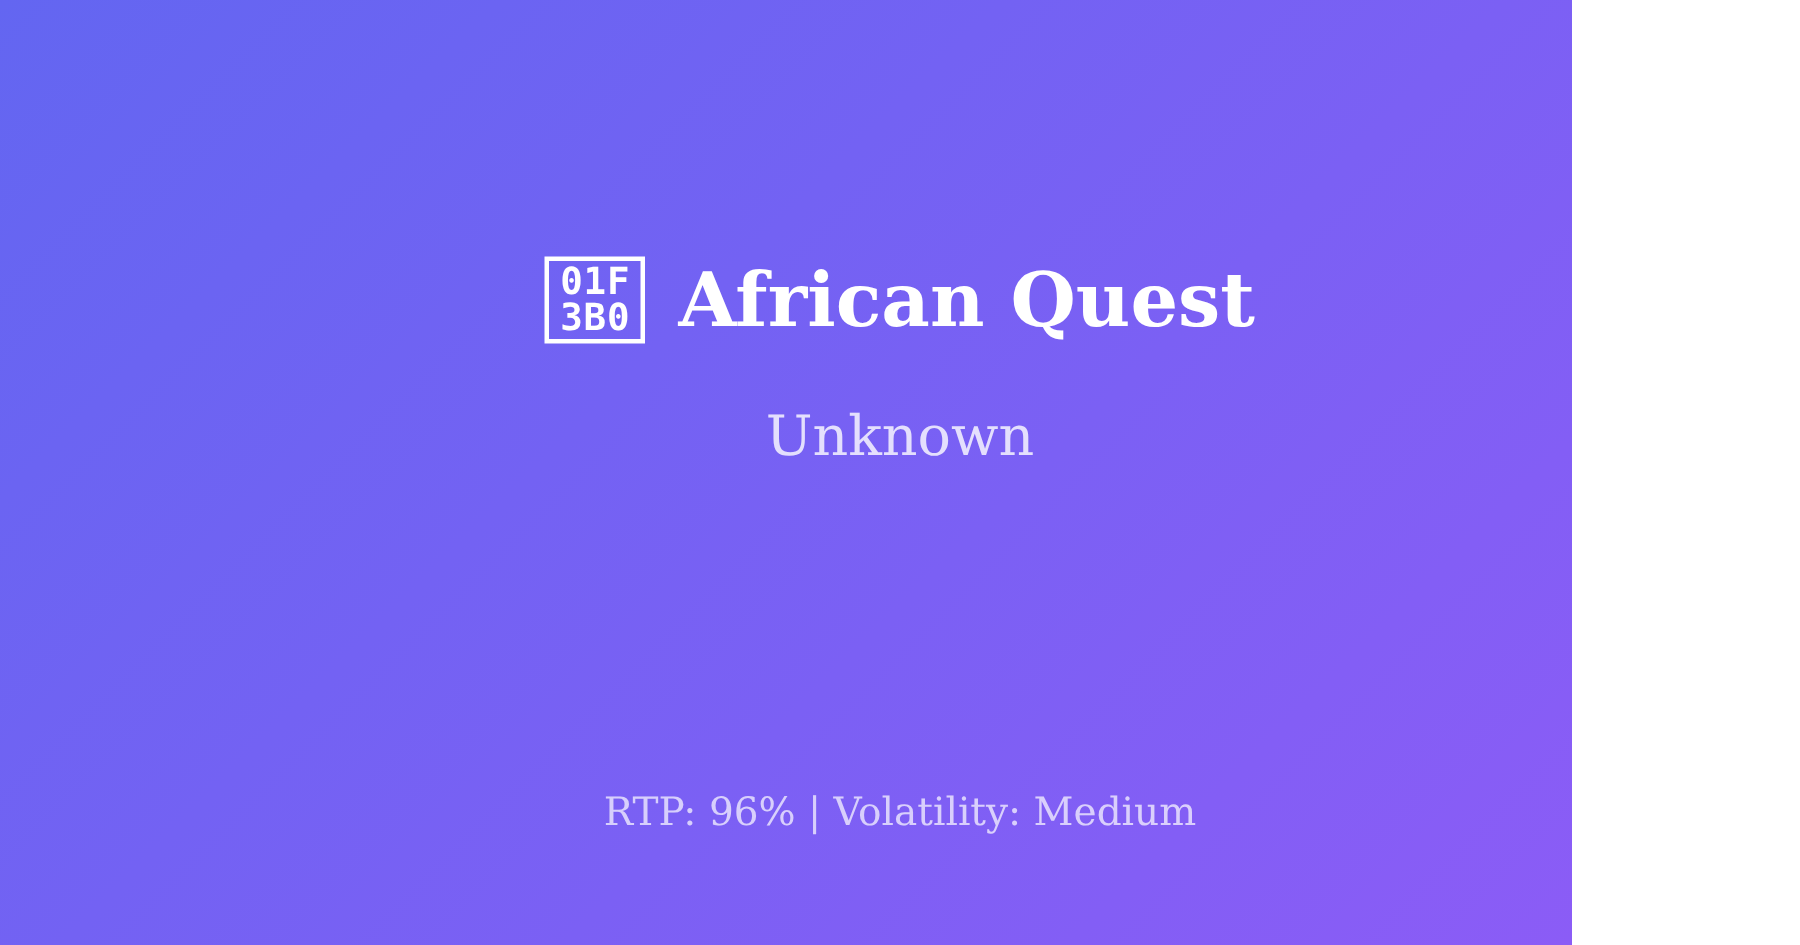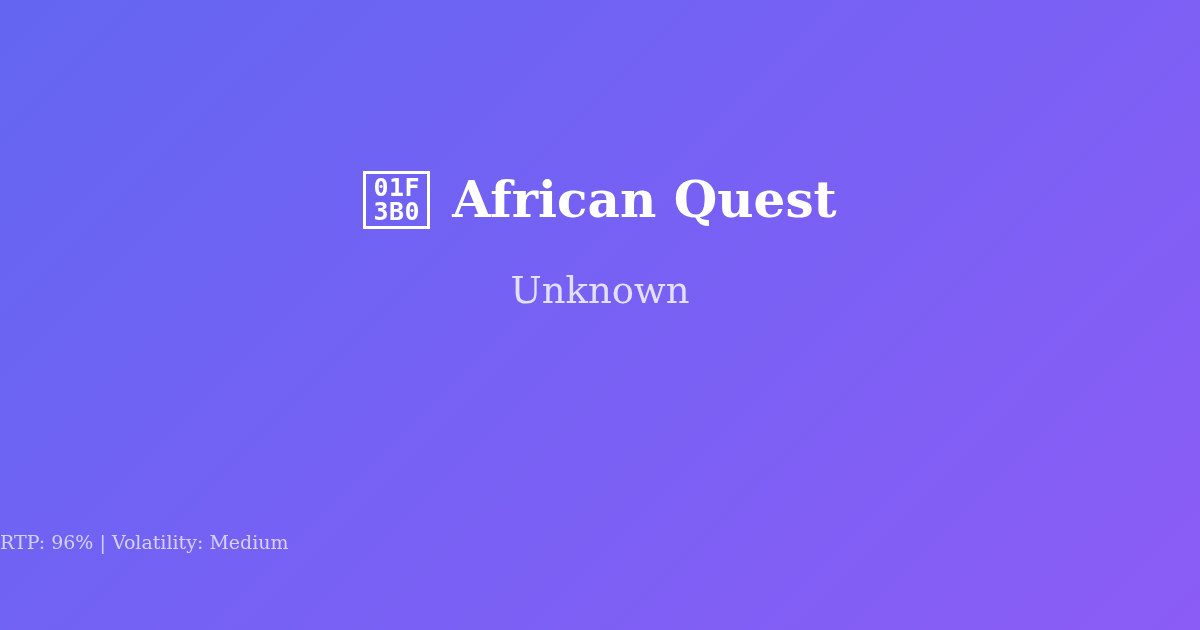--- a/index.html
+++ b/index.html
@@ -10,21 +10,21 @@
   body {
     width: 1200px;
     height: 630px;
     overflow: hidden;
     font-family: "DejaVu Serif", "Liberation Serif", serif;
   }
 
   #og-card {
     position: relative;
     box-sizing: border-box;
-    width: 1200px;
+    width: 1048px;
     height: 630px;
     background: linear-gradient(135deg, #6366F1 0%, #8B5CF6 100%);
     display: flex;
     flex-direction: column;
     align-items: center;
     justify-content: flex-start;
     overflow: hidden;
   }
 
   
@@ -96,23 +96,24 @@
     text-align: right;
     white-space: nowrap;
   }
 
   
   .stats-line {
     position: absolute;
     left: 0;
     width: 1200px;
     top: 527px;
+    text-align: center;
     color: rgba(255, 255, 255, 0.70);
     font-family: "DejaVu Serif", "Liberation Serif", serif;
-    font-size: 19px;
+    font-size: 26px;
     font-weight: 400;
     line-height: 30px;
     white-space: nowrap;
   }
 </style>
 </head>
 <body>
 
 <div id="og-card" style="background: linear-gradient(135deg, rgb(99, 102, 241) 0%, rgb(139, 92, 246) 100%);">
 

